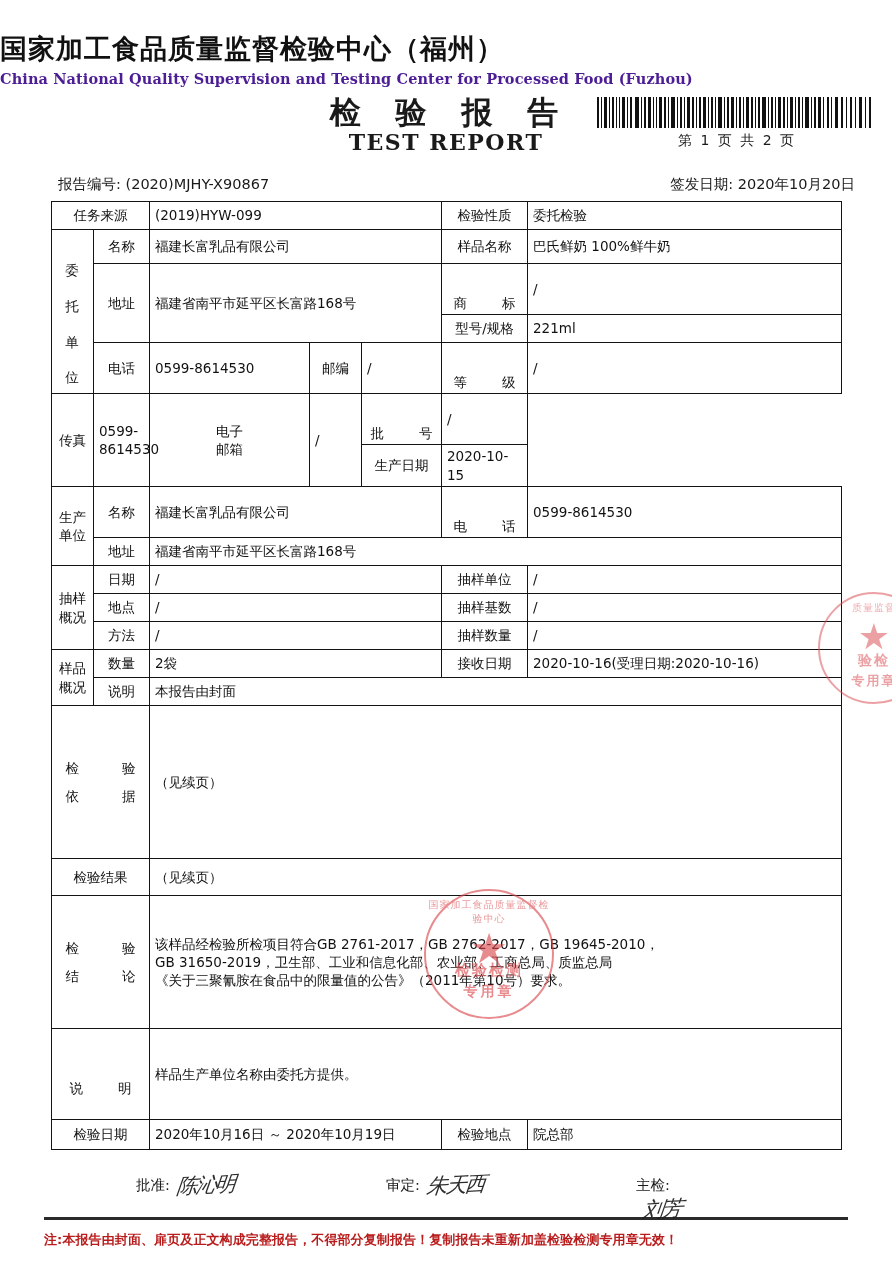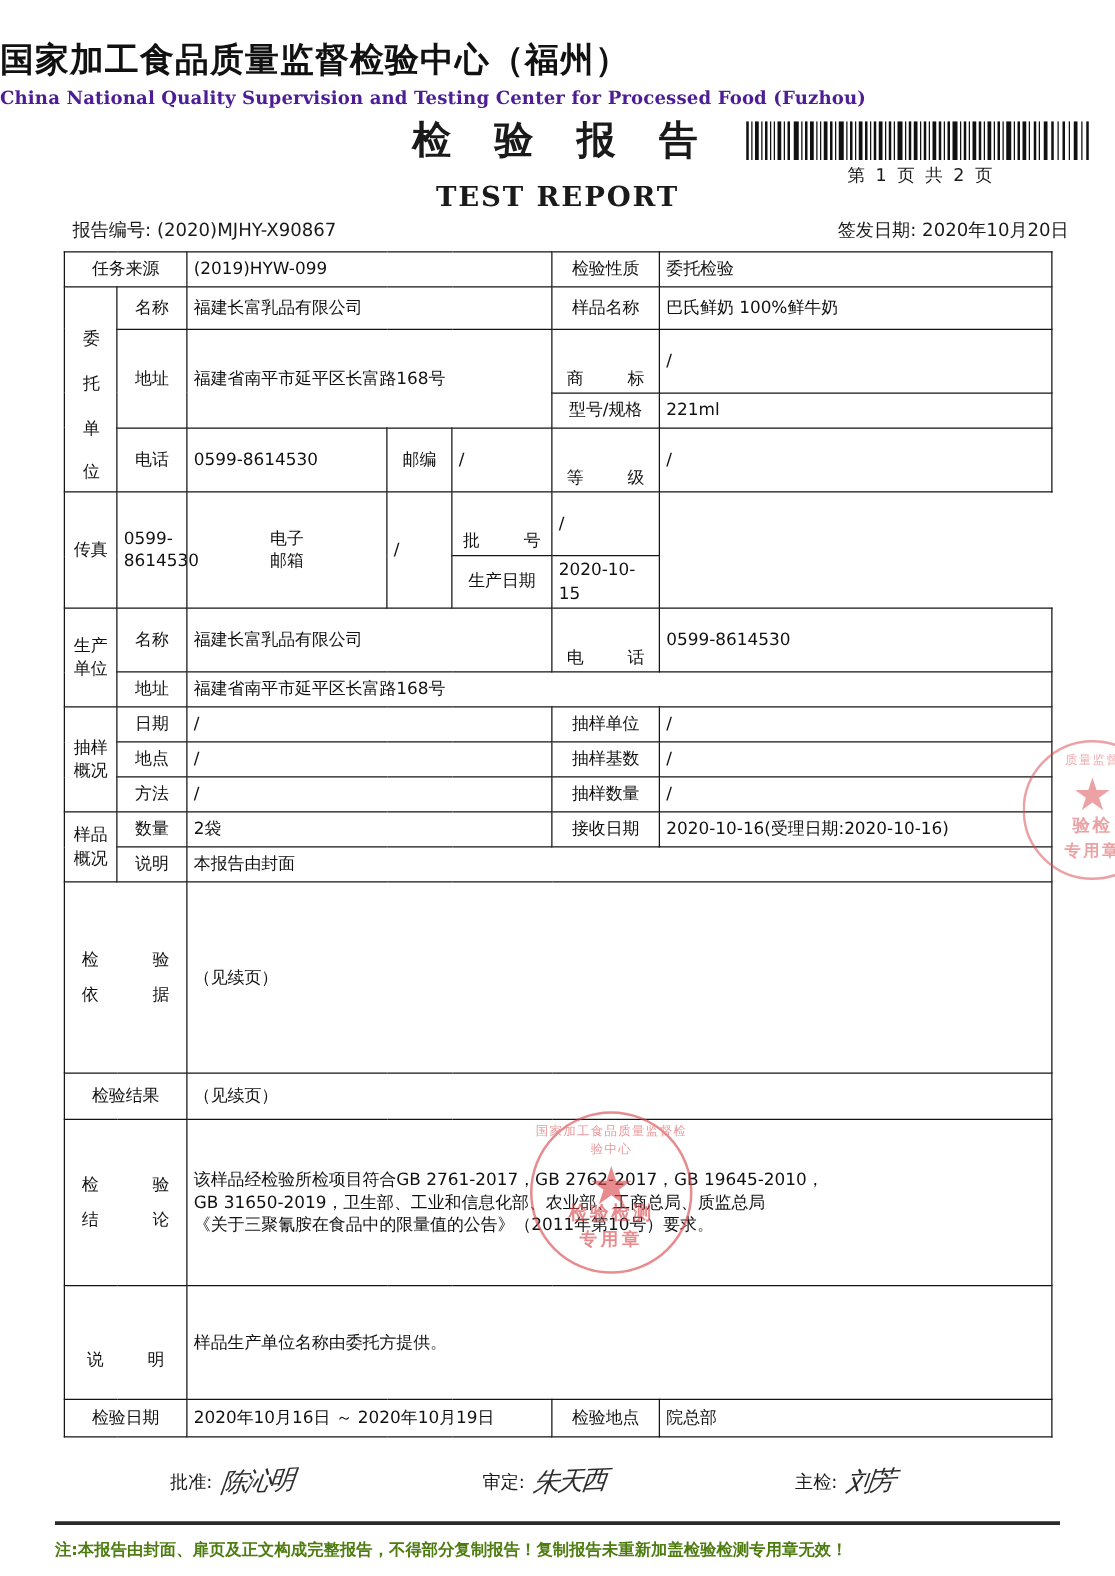--- a/index.html
+++ b/index.html
@@ -64,21 +64,21 @@
     letter-spacing: 12px;
     padding-left: 8px;
     line-height: 1.15;
   }
   .report-en {
     font-family: "DejaVu Serif", "Liberation Serif", serif;
     font-size: 22px;
     font-weight: bold;
     letter-spacing: 1.5px;
     line-height: 1.05;
-    margin-top: 17px;
+    margin-top: 1px;
   }
   .barcode-block {
     position: absolute;
     right: 10px;
     top: 2px;
     width: 290px;
     text-align: center;
   }
   .barcode {
     height: 31px;
@@ -187,21 +187,21 @@
   .hr-thick {
     margin: 6px 44px 0 44px;
     height: 3px;
     background: #2a2a2a;
   }
   .footer-note {
     margin: 11px 0 0 44px;
     font-size: 13px;
     font-weight: bold;
     letter-spacing: 0.1px;
-    color: #4d7c0f;
+    color: #b91c1c;
   }
 
   
   .seal {
     position: absolute;
     border-radius: 50%;
     border: 2.5px solid #d9454a;
     opacity: 0.62;
     pointer-events: none;
   }
@@ -507,21 +507,21 @@
 
   <div class="sig-row">
     <div class="sig-item" style="left:85px;">
       <span class="sig-label">批准:</span>
       <span class="sig-mark">陈沁明</span>
     </div>
     <div class="sig-item" style="left:335px;">
       <span class="sig-label">审定:</span>
       <span class="sig-mark">朱天西</span>
     </div>
-    <div class="sig-item" style="left:585px;">
+    <div class="sig-item" style="left:585px;flex-direction:column;">
       <span class="sig-label">主检:</span>
       <span class="sig-mark">刘芳</span>
     </div>
   </div>
 
   <div class="hr-thick"></div>
   <div class="footer-note">注:本报告由封面、扉页及正文构成完整报告，不得部分复制报告！复制报告未重新加盖检验检测专用章无效！</div>
 
   <div class="seal seal-main">
     <div class="seal-arc">国家加工食品质量监督检验中心</div>

